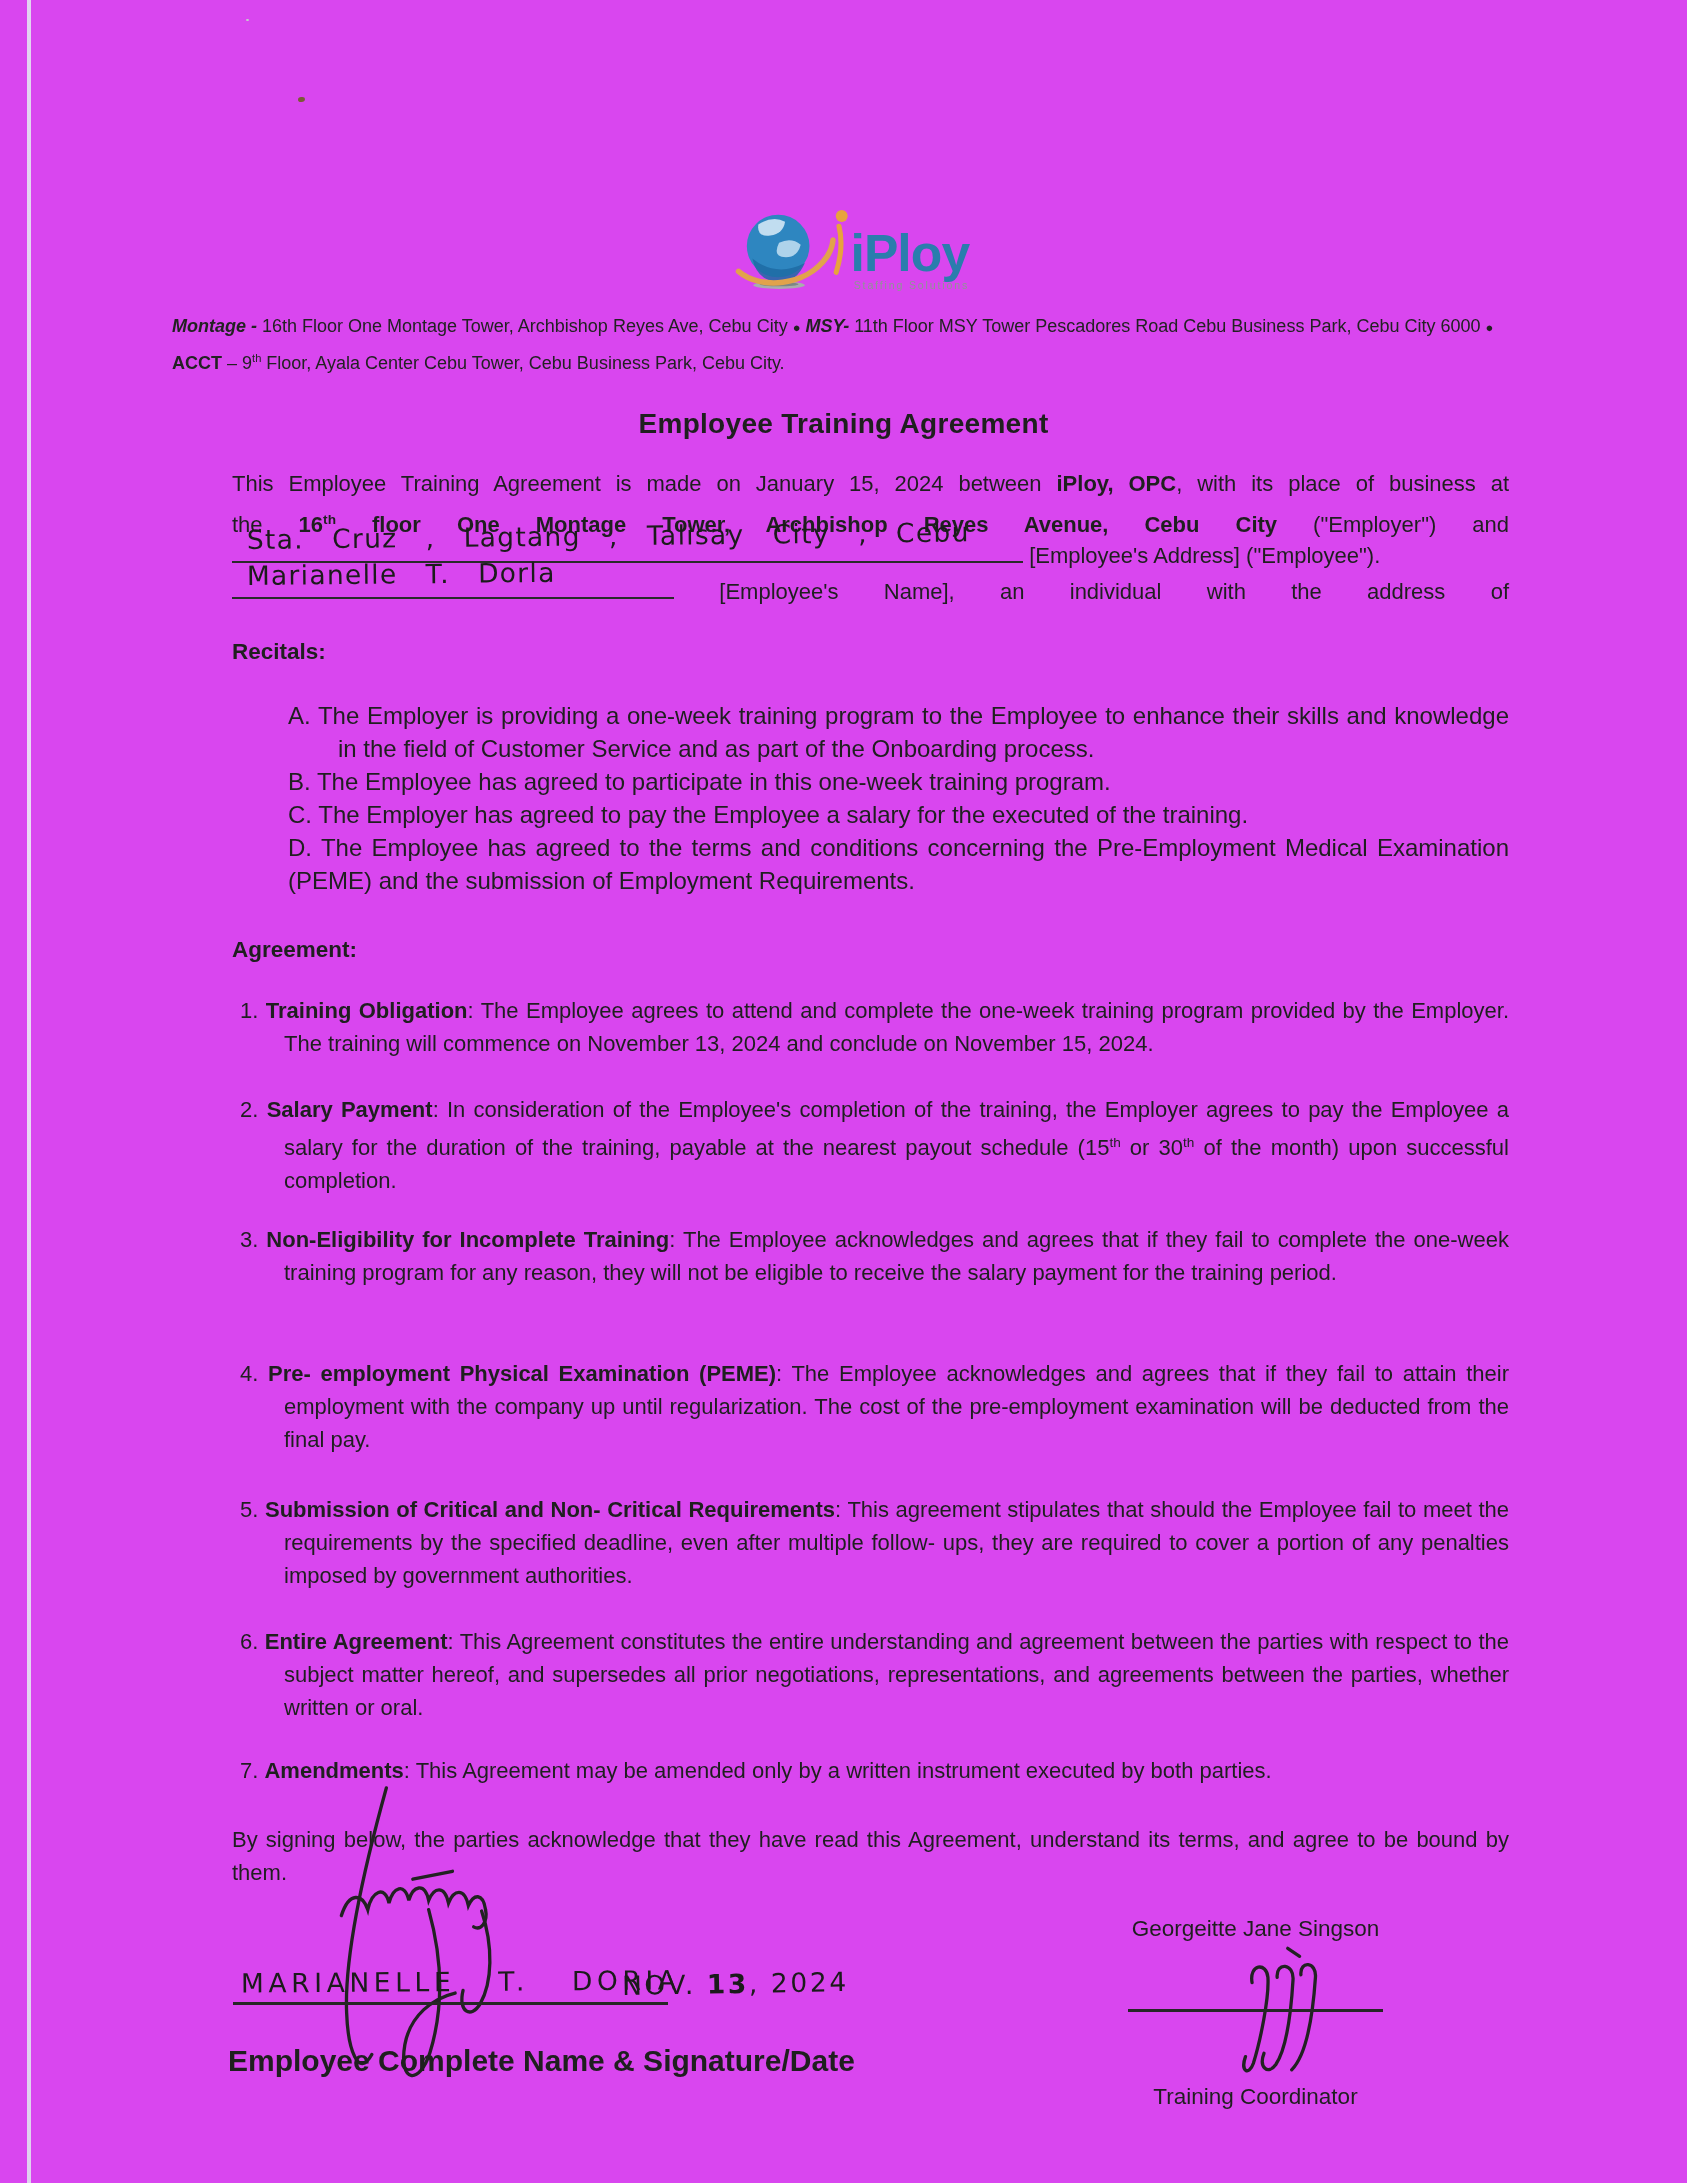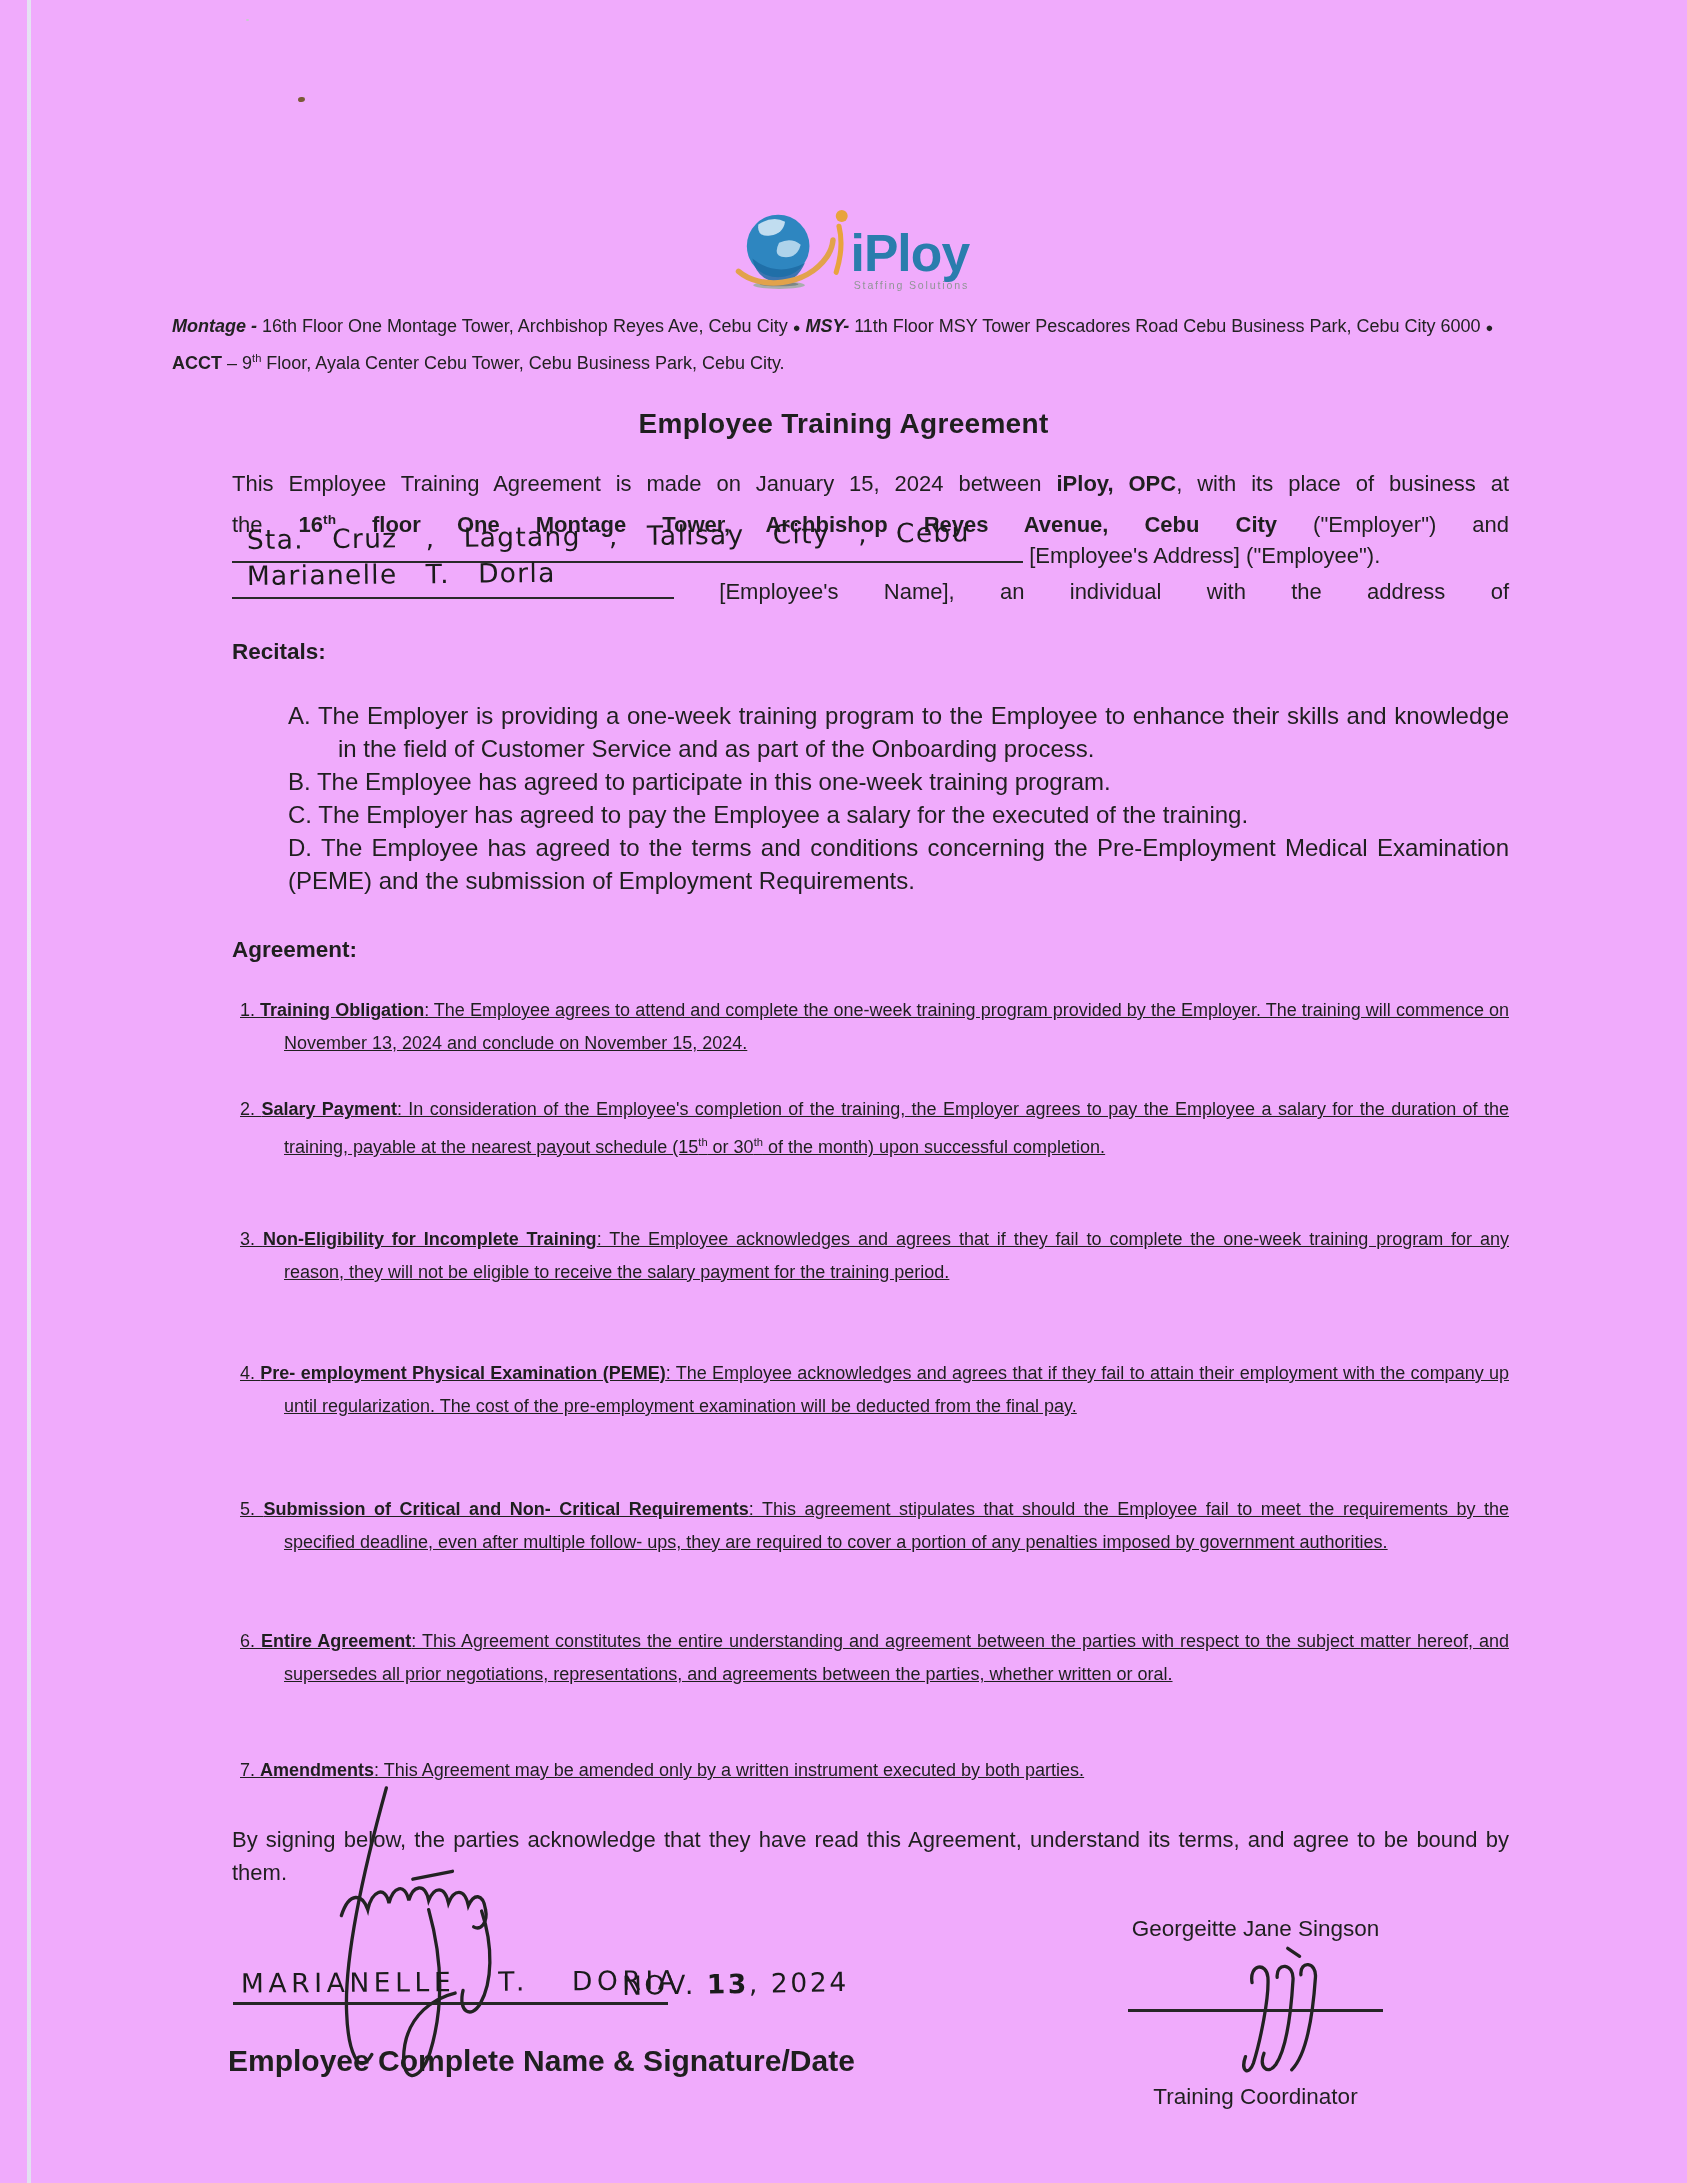--- a/index.html
+++ b/index.html
@@ -1,17 +1,17 @@
 <!DOCTYPE html>
 <html style="font-size:10.6px"><head>
 <meta charset="utf-8">
 <style>
   html,body { margin:0; padding:0; background:#777; }
   .page {
-    position:relative; width:1687px; height:2183px; background:#f0abfc;
+    position:relative; width:1687px; height:2183px; background:#d946ef;
     font-family:"Liberation Sans", sans-serif; color:#1f1f1f; overflow:hidden;
   }
   
   .scan-edge { position:absolute; left:26.5px; top:0; width:4px; height:2183px;
     background:linear-gradient(180deg,#e3ebf1,#eef3f6 40%,#e0e9ef); opacity:.85; }
   .dot1 { position:absolute; left:298px; top:97px; width:6.6px; height:5.3px; border-radius:50% 40% 55% 45%; background:#7a5a36; }
   .dot2 { position:absolute; left:246px; top:18.5px; width:3.3px; height:2.6px; border-radius:50%; background:#c6cbcd; }
 
   
   .logo { position:absolute; left:733px; top:202px; width:258px; height:106px; }
@@ -38,22 +38,22 @@
   .blank .hand { position:absolute; left:14.6px; bottom:2.6px; white-space:nowrap;
     font-size:26.5px; letter-spacing:1.3px; word-spacing:18.5px; transform:rotate(-0.6deg); transform-origin:left bottom; }
 
   .sect-h { position:absolute; left:232px; font-size:22.5px; font-weight:bold;margin-top:7px; }
 
   .rec-list { position:absolute; left:232px; top:699px; width:1277px;
     font-size:24px; line-height:33px; }
   .rec-item { padding-left:106px; text-indent:-50px; text-align:justify; }
   .rec-item-d { padding-left:56px; text-indent:0; text-align:justify; }
 
-  .agr-item { position:absolute; left:232px; width:1277px; font-size:18px; line-height:33px;
-    padding-left:52px; text-indent:-44px; text-align:justify; box-sizing:border-box;text-decoration:underline; }
+  .agr-item { position:absolute; left:232px; width:1277px; font-size:22px; line-height:33px;
+    padding-left:52px; text-indent:-44px; text-align:justify; box-sizing:border-box; }
   .agr-item .lbl { font-weight:bold; }
 
   .closing { position:absolute; left:232px; top:1823px; width:1277px;
     font-size:22px; line-height:33px; text-align:justify; }
 
   
   .sig-line { position:absolute; height:2.6px; background:#262626; }
   .sig-line-left { left:233px; top:2002px; width:435px; }
   .sig-line-right { left:1128px; top:2009px; width:255px; }
   .sig-name-left { position:absolute; left:241px; top:1966px; font-size:26.5px;

